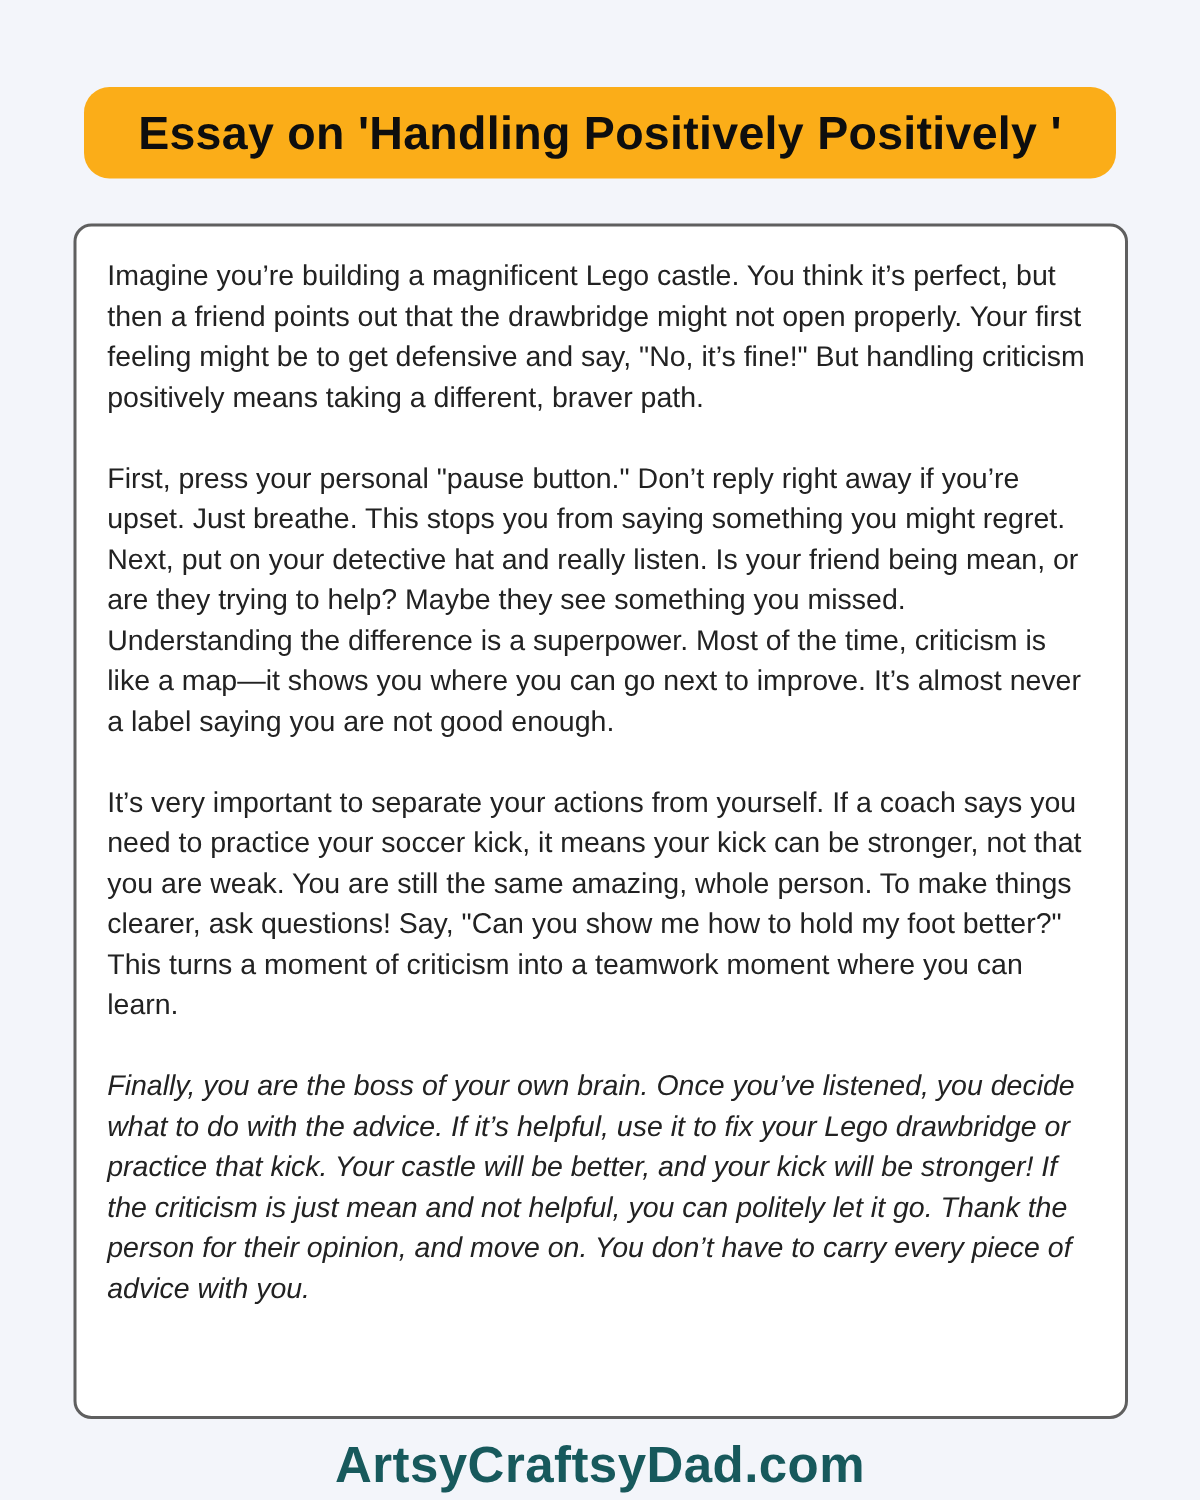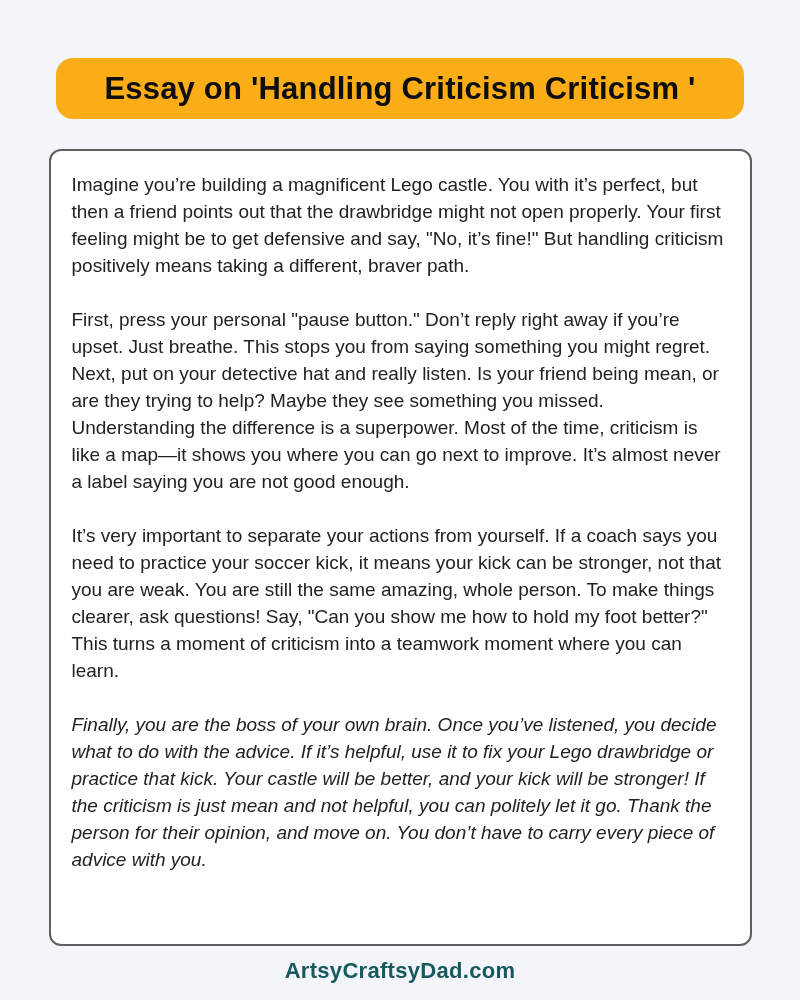--- a/index.html
+++ b/index.html
@@ -57,35 +57,35 @@
     color: var(--essay-text);
     margin-bottom: 27px;
   }
   .essay-paragraph:last-child { margin-bottom: 0; font-style: italic; }
   .footer {
     margin-top: 12px;
     width: 100%;
     text-align: center;
   }
   .footer-site {
-    font-size: 22px;
+    font-size: 34px;
     font-weight: 700;
     color: var(--footer-text);
     letter-spacing: 0.3px;
   }
 </style>
 </head>
 <body>
 
 <div class="banner">
-  <span class="banner-title">Essay on 'Handling Criticism Criticism '</span>
+  <span class="banner-title">Essay on 'Handling Positively Positively '</span>
 </div>
 
 <div class="essay-card">
-    <p class="essay-paragraph">Imagine you’re building a magnificent Lego castle. You with it’s perfect, but then a friend points out that the drawbridge might not open properly. Your first feeling might be to get defensive and say, "No, it’s fine!" But handling criticism positively means taking a different, braver path.</p>
+    <p class="essay-paragraph">Imagine you’re building a magnificent Lego castle. You think it’s perfect, but then a friend points out that the drawbridge might not open properly. Your first feeling might be to get defensive and say, "No, it’s fine!" But handling criticism positively means taking a different, braver path.</p>
     <p class="essay-paragraph">First, press your personal "pause button." Don’t reply right away if you’re upset. Just breathe. This stops you from saying something you might regret. Next, put on your detective hat and really listen. Is your friend being mean, or are they trying to help? Maybe they see something you missed. Understanding the difference is a superpower. Most of the time, criticism is like a map—it shows you where you can go next to improve. It’s almost never a label saying you are not good enough.</p>
     <p class="essay-paragraph">It’s very important to separate your actions from yourself. If a coach says you need to practice your soccer kick, it means your kick can be stronger, not that you are weak. You are still the same amazing, whole person. To make things clearer, ask questions! Say, "Can you show me how to hold my foot better?" This turns a moment of criticism into a teamwork moment where you can learn.</p>
     <p class="essay-paragraph">Finally, you are the boss of your own brain. Once you’ve listened, you decide what to do with the advice. If it’s helpful, use it to fix your Lego drawbridge or practice that kick. Your castle will be better, and your kick will be stronger! If the criticism is just mean and not helpful, you can politely let it go. Thank the person for their opinion, and move on. You don’t have to carry every piece of advice with you.</p>
   </div>
 
 <div class="footer">
   <span class="footer-site">ArtsyCraftsyDad.com</span>
 </div>
 
 </body></html>

